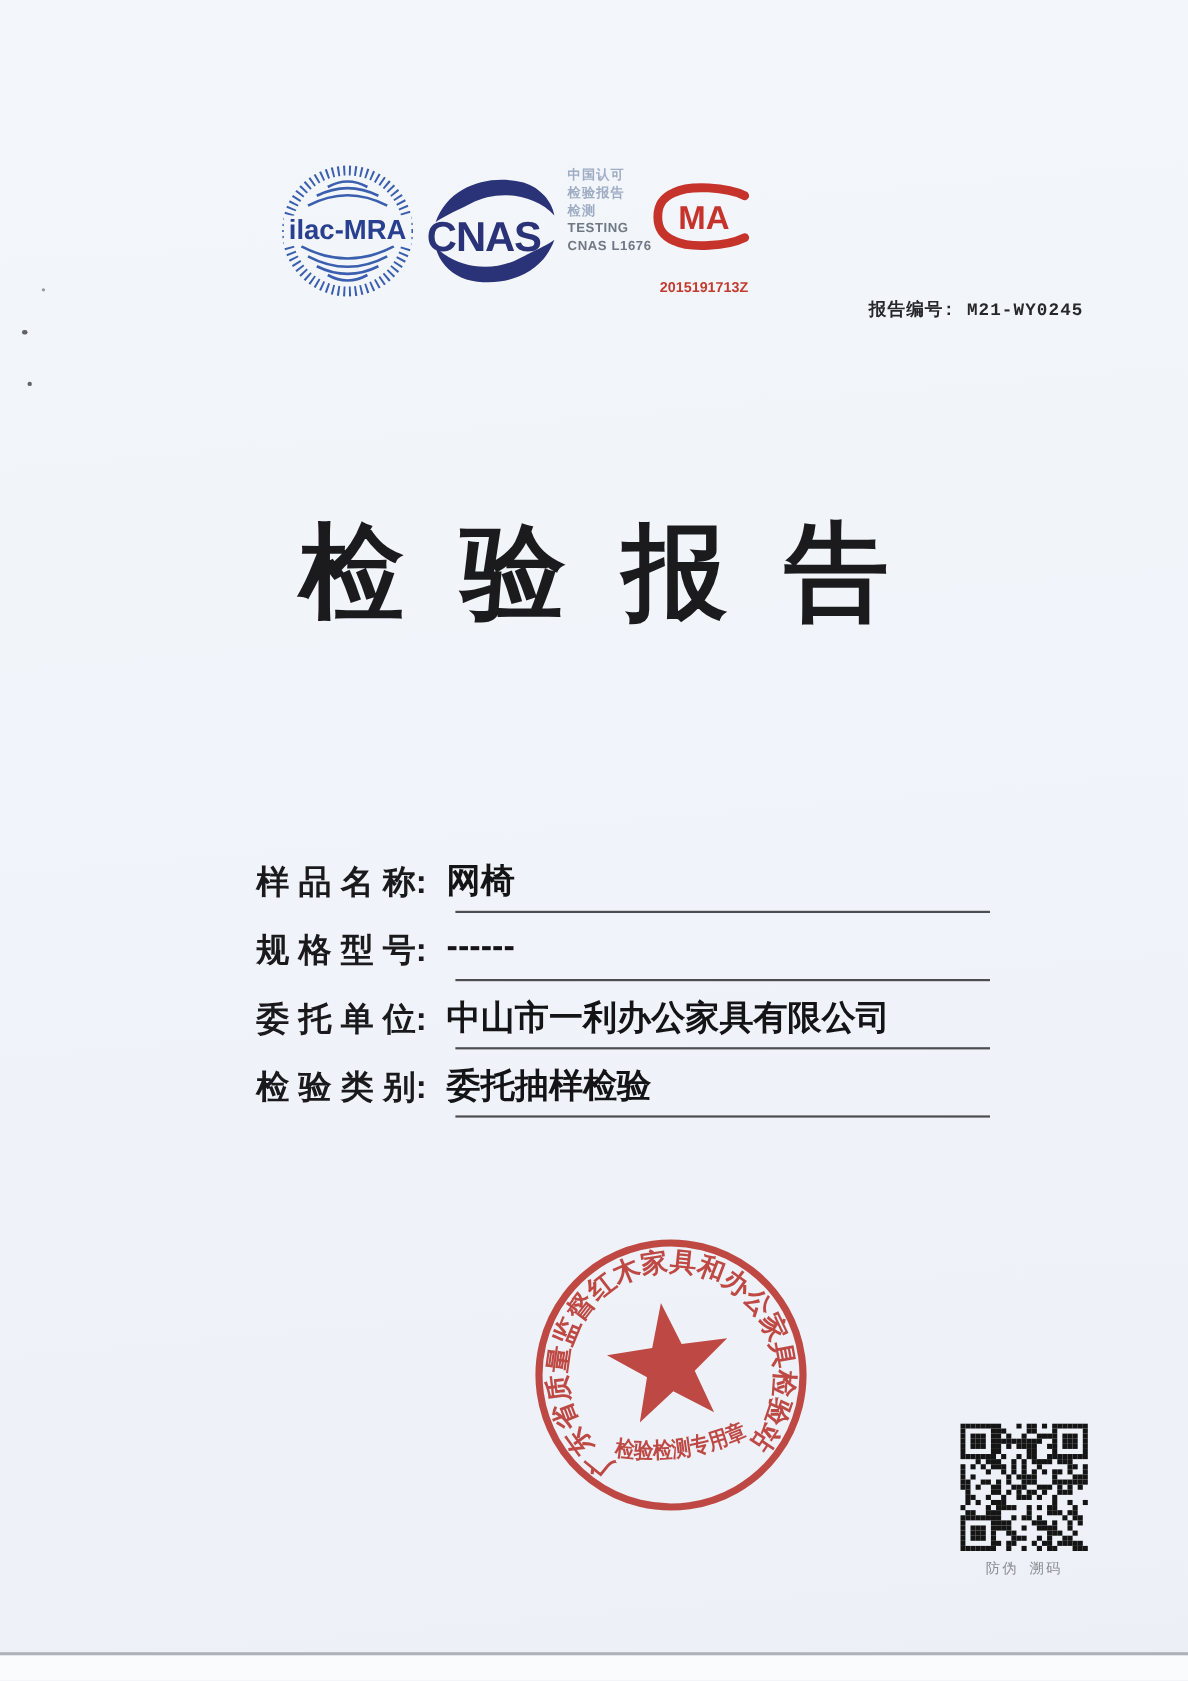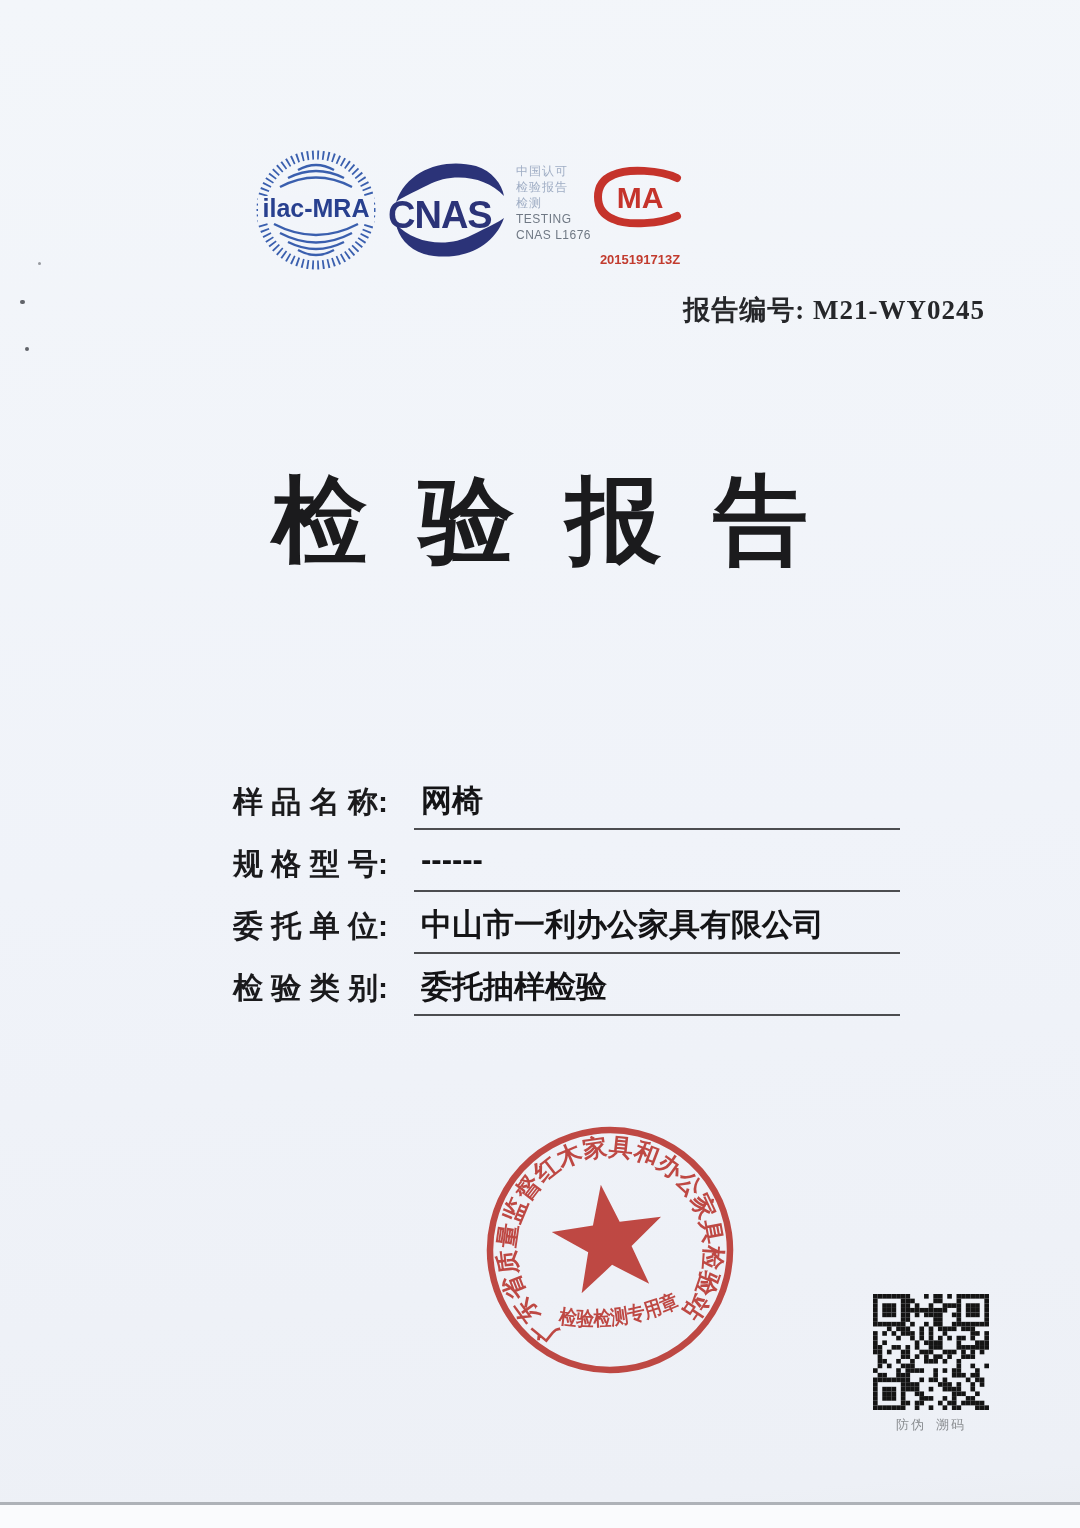--- a/index.html
+++ b/index.html
@@ -4,37 +4,37 @@
 <style>
   html,body{margin:0;padding:0;}
   body{width:1080px;height:1528px;font-family:"Liberation Sans",sans-serif;background:#e8ebef;}
   .page{position:relative;width:1080px;height:1528px;overflow:hidden;
         background:linear-gradient(175deg,#f3f6fa 0%,#f0f3f9 55%,#edf0f6 96%,#eaedf2 100%);
         color:#1c1c1e;}
   
   .logo{position:absolute;}
   .ilac-svg{left:252px;top:150px;}
   .cnas-svg{left:388px;top:158px;}
-  .cnas-side{position:absolute;left:516px;top:163px;width:120px;line-height:16px;font-size:12px;color:#9fadc4;font-weight:400;letter-spacing:1px;}
+  .cnas-side{position:absolute;left:516px;top:151px;width:120px;line-height:16px;font-size:12px;color:#9fadc4;font-weight:700;letter-spacing:1px;}
   .cnas-side .en{color:#6f7884;letter-spacing:0.5px;}
   .cma-group{left:590px;top:166px;width:100px;text-align:center;}
   .cal-group{left:714px;top:158px;width:100px;text-align:center;}
   .logo-num{font-size:13px;font-weight:700;color:#c23b2e;margin-top:20px;white-space:nowrap;}
   .cal-group .logo-num{font-size:12px;}
   
-  .report-no{position:absolute;right:95px;top:292px;font-size:27px;font-weight:700;
-             font-family:Liberation Serif, serif;color:#26272a;letter-spacing:1px;}
+  .report-no{position:absolute;right:95px;top:271px;font-size:16px;font-weight:700;
+             font-family:Liberation Mono, monospace;color:#26272a;letter-spacing:1px;}
   
   .title{position:absolute;left:0;right:0;top:458px;text-align:center;
          font-size:95px;font-weight:800;letter-spacing:52px;text-indent:52px;color:#1b1b1d;}
   
   .form{position:absolute;left:233px;top:782px;width:670px;}
   .frow{position:relative;height:62px;}
   .flabel{position:absolute;left:0;top:0;font-size:30px;font-weight:700;color:#1a1a1c;white-space:nowrap;}
-  .fvalue{position:absolute;left:188px;top:-2px;font-size:31px;font-weight:700;color:#141416;white-space:nowrap;text-align:center;}
+  .fvalue{position:absolute;left:173px;top:-2px;font-size:31px;font-weight:700;color:#141416;white-space:nowrap;text-align:center;}
   .fline{position:absolute;left:181px;top:46px;width:486px;height:2px;background:#4c4d50;}
   
   .institution{position:absolute;left:236px;top:1266px;font-size:27px;font-weight:700;color:#161618;white-space:nowrap;z-index:1;}
   .seal{position:absolute;left:478px;top:1118px;width:264px;height:264px;transform:rotate(-8deg);
         opacity:.88;mix-blend-mode:multiply;z-index:2;}
   .qr-wrap{position:absolute;left:872px;top:1294px;width:118px;text-align:center;z-index:1;}
   .qr-caption{font-size:13px;color:#8a8d91;margin-top:2px;letter-spacing:2px;font-family:Liberation Mono, monospace;}
   
   .speck{position:absolute;width:5px;height:4px;background:#3c3f45;border-radius:2px;opacity:.8;}
   .page-edge-line{position:absolute;left:0;top:1502px;width:100%;height:3px;background:#aeb2b8;

